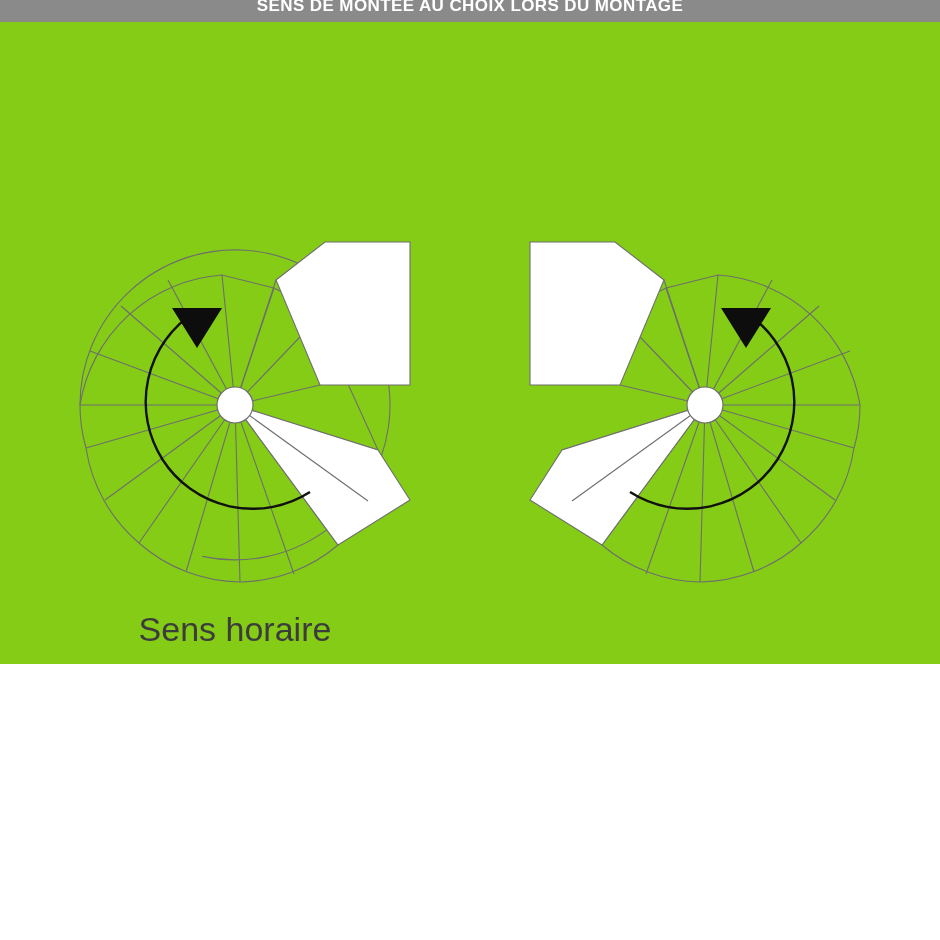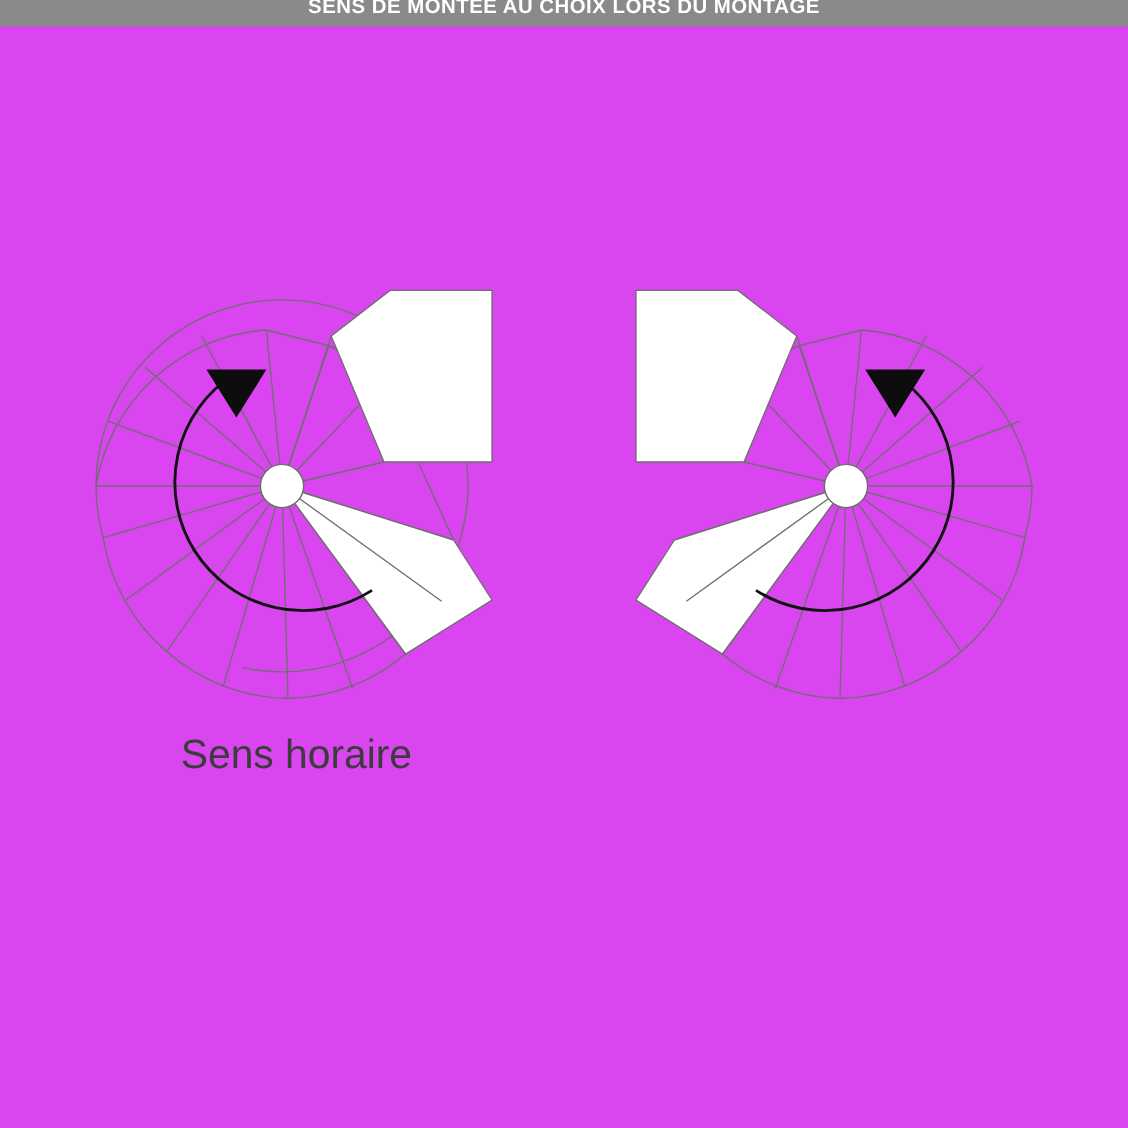--- a/index.html
+++ b/index.html
@@ -10,22 +10,22 @@
     width: 940px;
     height: 940px;
     background: #ffffff;
     font-family: "Liberation Sans", sans-serif;
     overflow: hidden;
     position: relative;
   }
   .page {
     position: relative;
     width: 940px;
-    height: 940px;
-    background: #d946ef;
+    height: 664px;
+    background: #84cc16;
   }
   
   .banner {
     position: absolute;
     left: 0;
     top: 0;
     width: 940px;
     height: 22px;
     background: #8a8a8a;
     overflow: hidden;
@@ -61,21 +61,21 @@
   .diagram-right { left: 470px; }
   .diagram svg {
     display: block;
     position: absolute;
     left: 0;
     top: 0;
   }
   .caption {
     position: absolute;
     top: 490px;
-    left: 12px;
+    left: 0;
     width: 470px;
     text-align: center;
     font-size: 34px;
     color: #3c3c3c;
     font-family: "Liberation Sans", sans-serif;
     white-space: nowrap;
   }
   .stair-line {
     fill: none;
     stroke: #6e6e6e;

